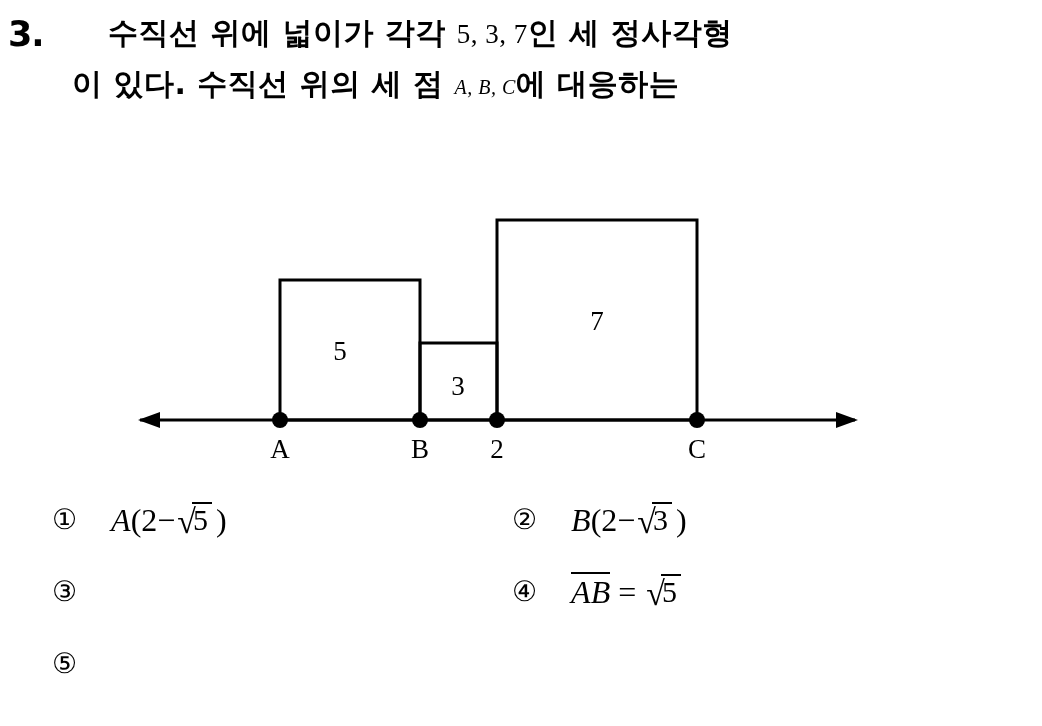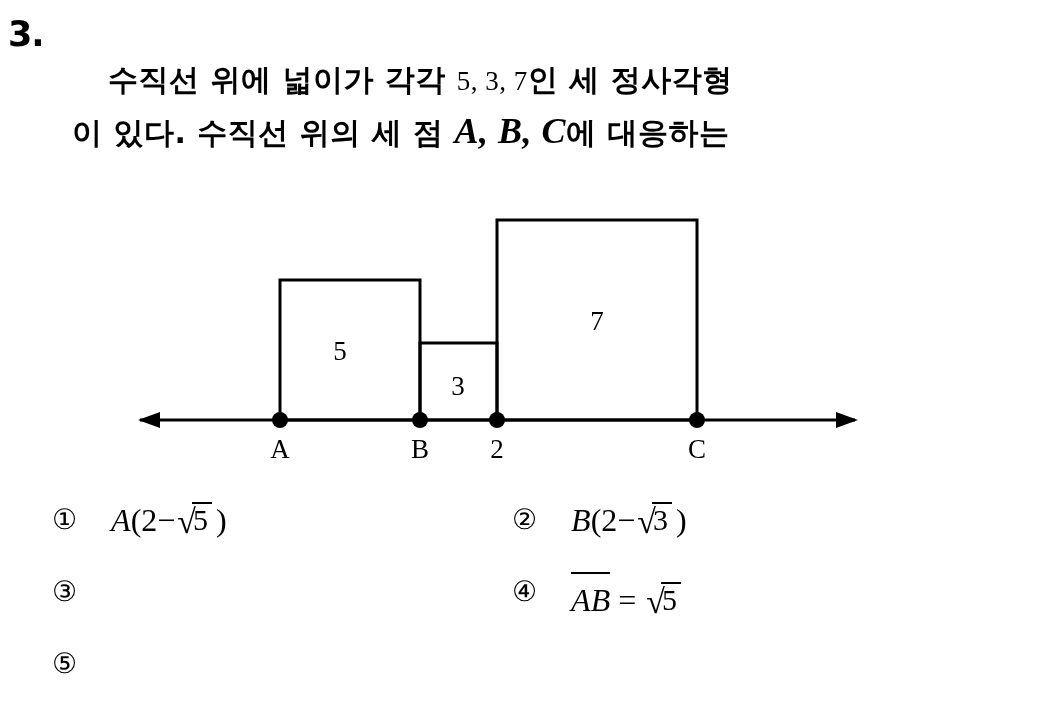--- a/index.html
+++ b/index.html
@@ -40,31 +40,31 @@
     width: 930px;
   }
   .stem-line {
     font-family: "DejaVu Sans", sans-serif;
     font-weight: bold;
     font-size: 30px;
     line-height: 50px;
     white-space: nowrap;
     letter-spacing: 0.5px;
   }
-  .stem-line.l1 { padding-left: 36px; margin-top: 47px; }
+  .stem-line.l1 { padding-left: 36px; }
   .stem-line .num {
     font-family: "Liberation Serif", serif;
     font-weight: normal;
     font-size: 27px;
   }
   .stem-line .ital {
     font-family: "Liberation Serif", serif;
     font-style: italic;
-    font-weight: bold;
-    font-size: 36px;
+    font-weight: normal;
+    font-size: 20px;
     margin-top: 32px;
   }
   .stem-line .under {
     text-decoration: underline;
     text-underline-offset: 4px;
   }
 
   
   .figure {
     position: absolute;
@@ -112,21 +112,21 @@
     font-family: Liberation Serif, serif;
     font-style: italic;
     font-size: 32px;
     line-height: 40px;
     white-space: nowrap;
     margin-left: 20px;
   }
   .math .up { font-style: normal; }
   .ovl {
     border-top: 2px solid #000;
-    padding-top: 9px;
+    padding-top: 1px;
     display: inline-block;
     line-height: 34px;
     text-align: center;
   }
   
   .rad {
     display: inline-block;
     position: relative;
     font-style: normal;
     padding-left: 2px;

